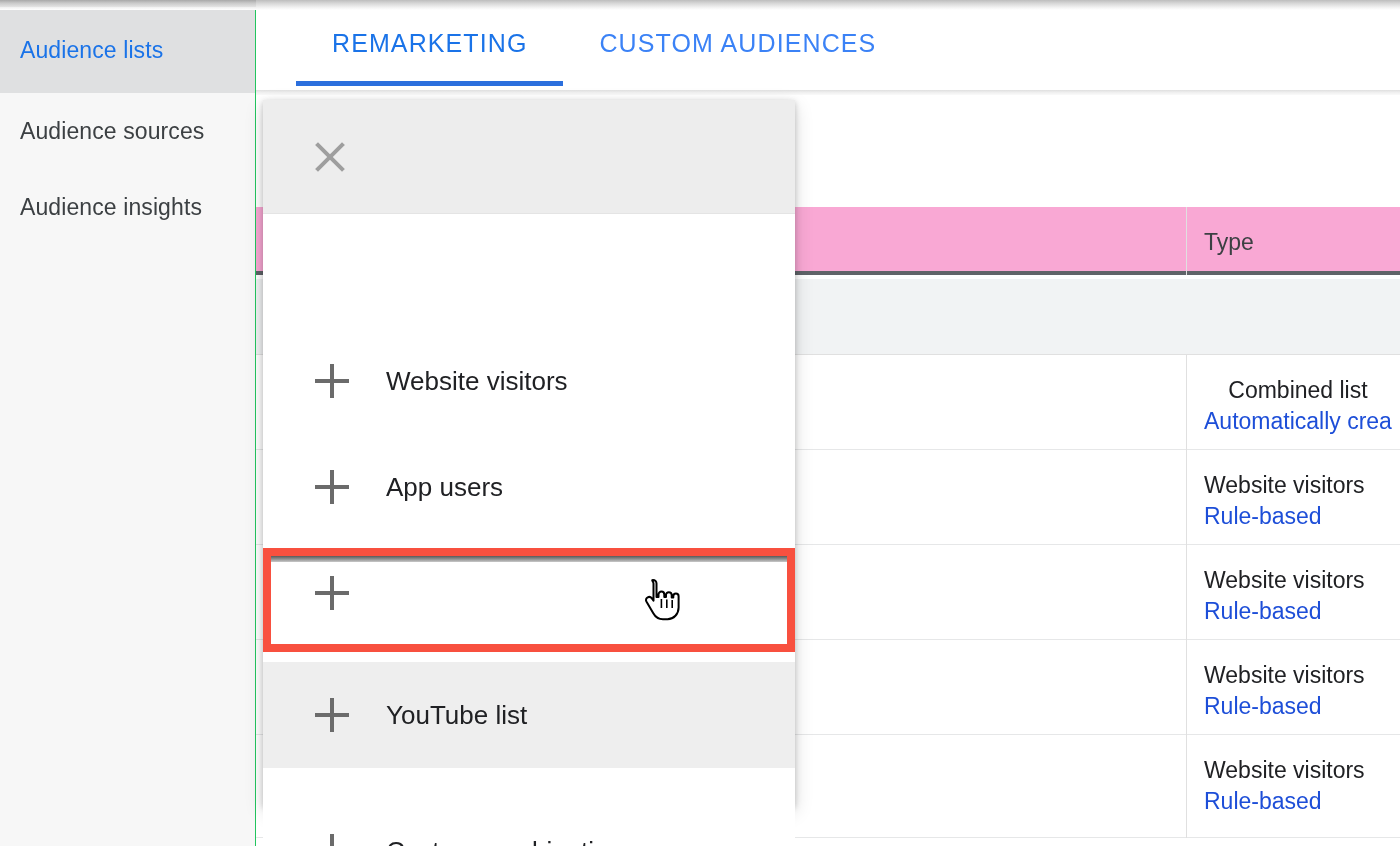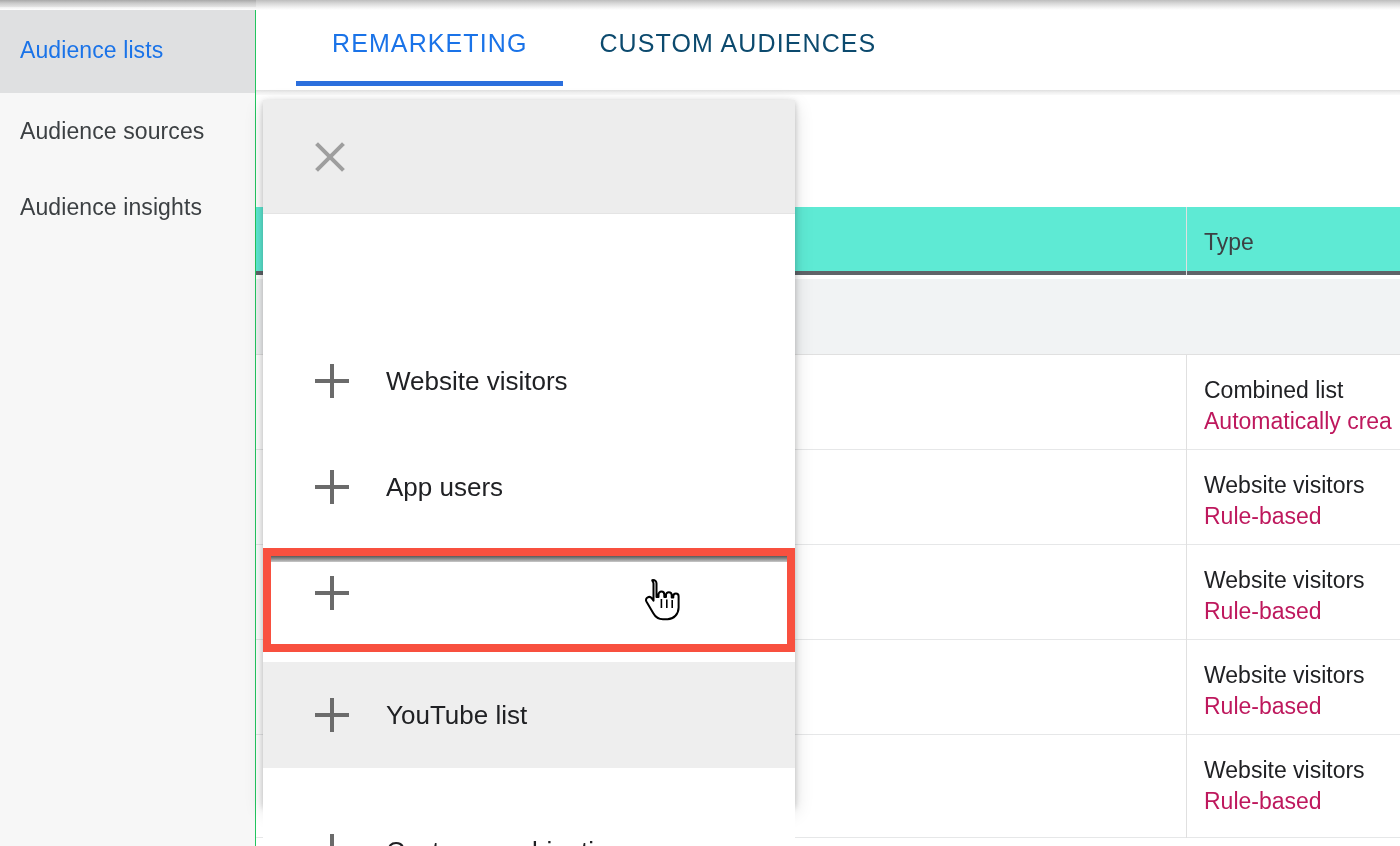--- a/index.html
+++ b/index.html
@@ -79,21 +79,21 @@
     padding-left: 40px;
   }
   .tab {
     position: relative;
     height: 86px;
     display: flex;
     align-items: center;
     padding: 0 36px;
     font-size: 25px;
     letter-spacing: 1.1px;
-    color: #0c4a6e;
+    color: #3b82f6;
     cursor: pointer;
     white-space: nowrap;
   }
   .tab.active { color: #1a73e8; }
   .tab.active::after {
     content: "";
     position: absolute;
     left: 0; right: 0; bottom: 0;
     height: 5px;
     background: #2b6fdd;
@@ -112,21 +112,21 @@
     position: absolute;
     left: 256px; top: 95px;
     width: 1144px; height: 751px;
     background: #ffffff;
     z-index: 5;
   }
   .tbl-header {
     position: absolute;
     left: 0; top: 112px;
     width: 1144px; height: 68px;
-    background: #5eead4;
+    background: #f9a8d4;
     border-bottom: 4px solid #5f6368;
   }
   .tbl-header .cell-type {
     position: absolute;
     left: 948px; top: 22px;
     font-size: 23px;
     color: #3c4043;
   }
   .col-divider {
     position: absolute;
@@ -149,24 +149,25 @@
   }
   .row-type {
     position: absolute;
     left: 948px;
   }
   .row-type .t-main {
     font-size: 23px;
     color: #202124;
     line-height: 31px;
     white-space: nowrap;
+    text-align: center;
   }
   .row-type .t-sub {
     font-size: 23px;
-    color: #be185d;
+    color: #1d4ed8;
     line-height: 31px;
     white-space: nowrap;
   }
   .row-name {
     position: absolute;
     left: 300px;
   }
   .row-name .n-sub {
     font-size: 23px;
     color: #9aa0a6;

